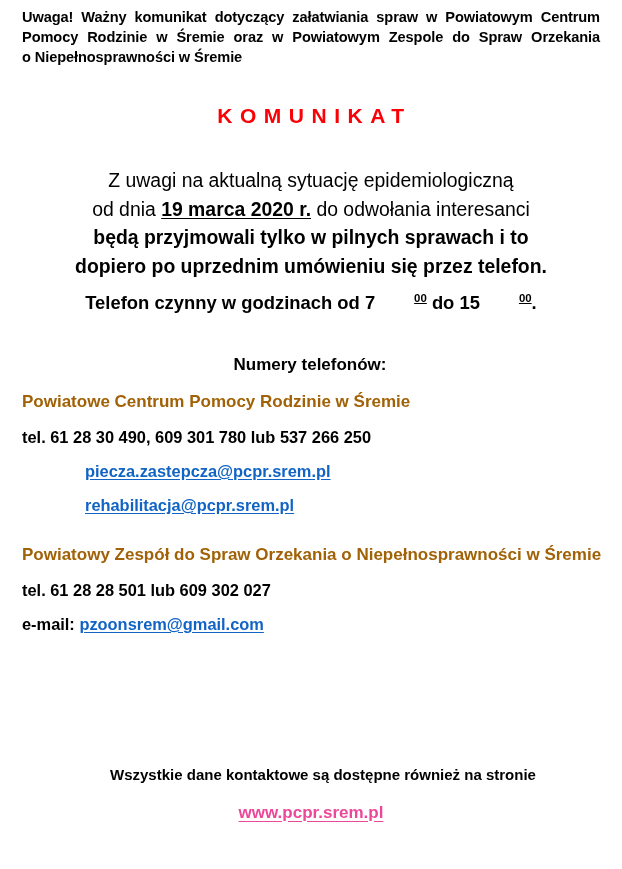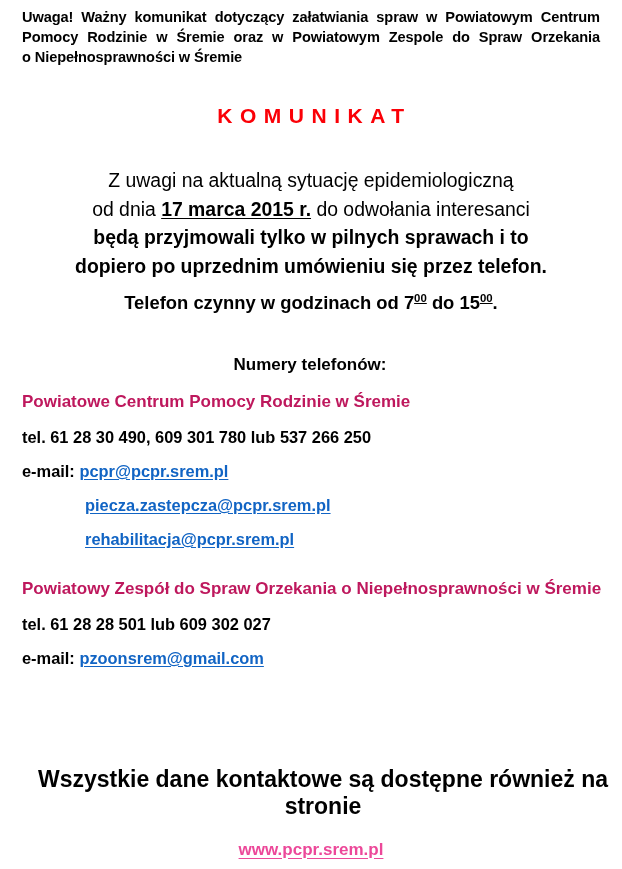--- a/index.html
+++ b/index.html
@@ -88,38 +88,39 @@
     font-size: 18.4px;
     font-weight: bold;
     white-space: nowrap;
   }
   .sup-time {
     font-size: 0.62em;
     vertical-align: super;
     line-height: 0;
     text-decoration: underline;
     text-underline-offset: 1px;
+    margin-left: 39px;
   }
 
   
   .contacts {
     position: absolute;
     top: 355px;
     left: 22px;
     right: 14px;
   }
   .numbers-heading {
     text-align: center;
     font-size: 17px;
     font-weight: bold;
     margin: 0 0 16px 0;
     padding-right: 10px;
   }
   .org-name {
-    color: #be185d;
+    color: #a16207;
     font-size: 17px;
     font-weight: bold;
     line-height: 1.35;
     margin: 0 0 14px 0;
   }
   .tel-line {
     font-size: 16.4px;
     font-weight: bold;
     margin: 0 0 15px 0;
   }
@@ -144,21 +145,21 @@
 
   
   .footer {
     position: absolute;
     top: 766px;
     left: 0;
     right: 0;
     text-align: center;
   }
   .footer-text {
-    font-size: 23px;
+    font-size: 15px;
     font-weight: bold;
     margin: 0 0 20px 0;
     padding-left: 24px;
   }
   .footer-url {
     font-size: 17px;
     font-weight: bold;
     color: #ec4899;
     text-underline-offset: 2.5px;
     display: inline-block;
@@ -172,35 +173,34 @@
   <div class="notice-header">
     <span class="jline">Uwaga! Ważny komunikat dotyczący załatwiania spraw w Powiatowym Centrum</span>
     <span class="jline">Pomocy Rodzinie w Śremie oraz w Powiatowym Zespole do Spraw Orzekania</span>
     <span class="lastline">o Niepełnosprawności w Śremie</span>
   </div>
 
   <div class="komunikat-title">KOMUNIKAT</div>
 
   <div class="body-block">
     <span class="ln ln-regular">Z uwagi na aktualną sytuację epidemiologiczną</span>
-    <span class="ln ln-regular"><span>od dnia </span><span class="date-emph">17 marca 2015 r.</span><span> do odwołania interesanci</span></span>
+    <span class="ln ln-regular"><span>od dnia </span><span class="date-emph">19 marca 2020 r.</span><span> do odwołania interesanci</span></span>
     <span class="ln ln-bold">będą przyjmowali tylko w pilnych sprawach i to</span>
     <span class="ln ln-bold">dopiero po uprzednim umówieniu się przez telefon.</span>
   </div>
 
   <div class="hours-line"><span>Telefon czynny w godzinach od </span><span>7</span><span class="sup-time">00</span><span> do </span><span>15</span><span class="sup-time">00</span><span>.</span></div>
 
   <div class="contacts">
 
     <div class="numbers-heading">Numery telefonów:</div>
 
     <div>
       <div class="org-name">Powiatowe Centrum Pomocy Rodzinie w Śremie</div>
       <div class="tel-line">tel. 61 28 30 490, 609 301 780 lub 537 266 250</div>
-      <div class="email-line"><span>e-mail: </span><a class="email-link" href="#">pcpr@pcpr.srem.pl</a></div>
       <div class="email-indent"><a class="email-link" href="#">piecza.zastepcza@pcpr.srem.pl</a></div>
       <div class="email-indent"><a class="email-link" href="#">rehabilitacja@pcpr.srem.pl</a></div>
     </div>
 
     <div class="org-block-2">
       <div class="org-name">Powiatowy Zespół do Spraw Orzekania o Niepełnosprawności w Śremie</div>
       <div class="tel-line">tel. 61 28 28 501 lub 609 302 027</div>
       <div class="email-line"><span>e-mail: </span><a class="email-link" href="#">pzoonsrem@gmail.com</a></div>
     </div>
 

